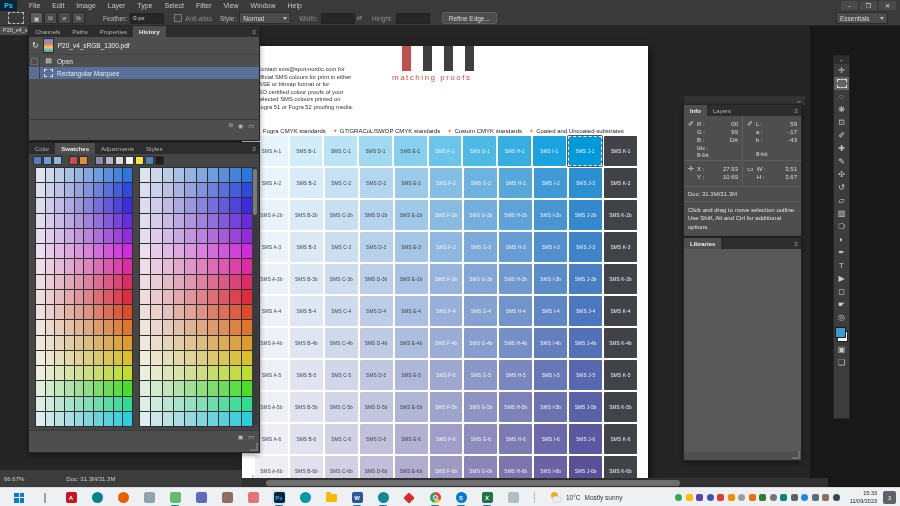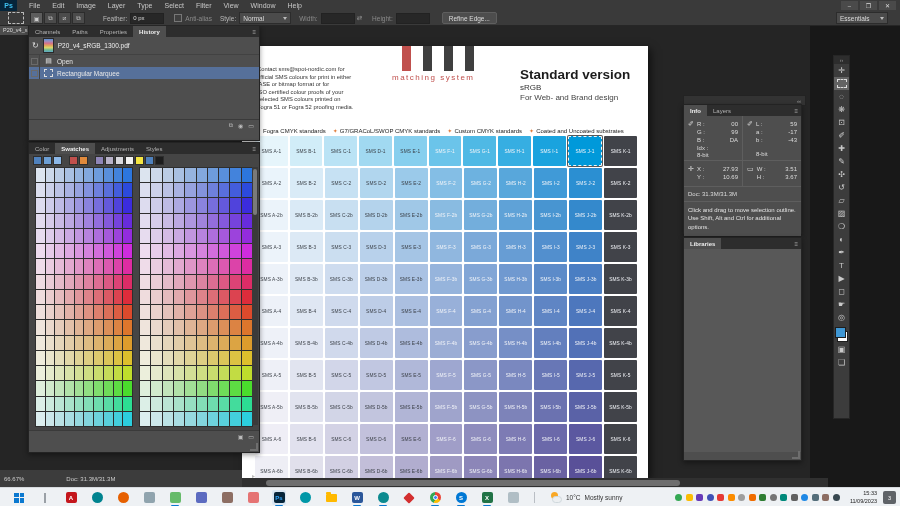--- a/index.html
+++ b/index.html
@@ -202,26 +202,21 @@
       <div>selected SMS colours printed on</div>
       <div>Fogra 51 or Fogra 52 proofing media.</div>
     </div>
   <div class="logo">
     <div class="logo-bars">
         <div class="logo-bar" style="background: rgb(192, 80, 77);"></div>
         <div class="logo-bar" style="background: rgb(63, 63, 63);"></div>
         <div class="logo-bar" style="background: rgb(63, 63, 63);"></div>
         <div class="logo-bar" style="background: rgb(63, 63, 63);"></div>
       </div>
-    <div class="logo-sub" style="color: rgb(192, 80, 77);">matching system</div>
-  </div>
-  <div class="version">
-    <div class="version-title">Standard version</div>
-    <div class="version-sub">sRGB</div>
-    <div class="version-tag">For Web- and Brand design</div>
+    <div class="logo-sub" style="color: rgb(192, 80, 77);">matching proofs</div>
   </div>
   <div class="standards">
       <span class="std-item">
         <span class="std-diamond" style="color: rgb(224, 123, 57);">✦</span>
         <span>Fogra CMYK standards</span>
       </span>
       <span class="std-item">
         <span class="std-diamond" style="color: rgb(224, 123, 57);">✦</span>
         <span>G7/GRACoL/SWOP CMYK standards</span>
       </span>

